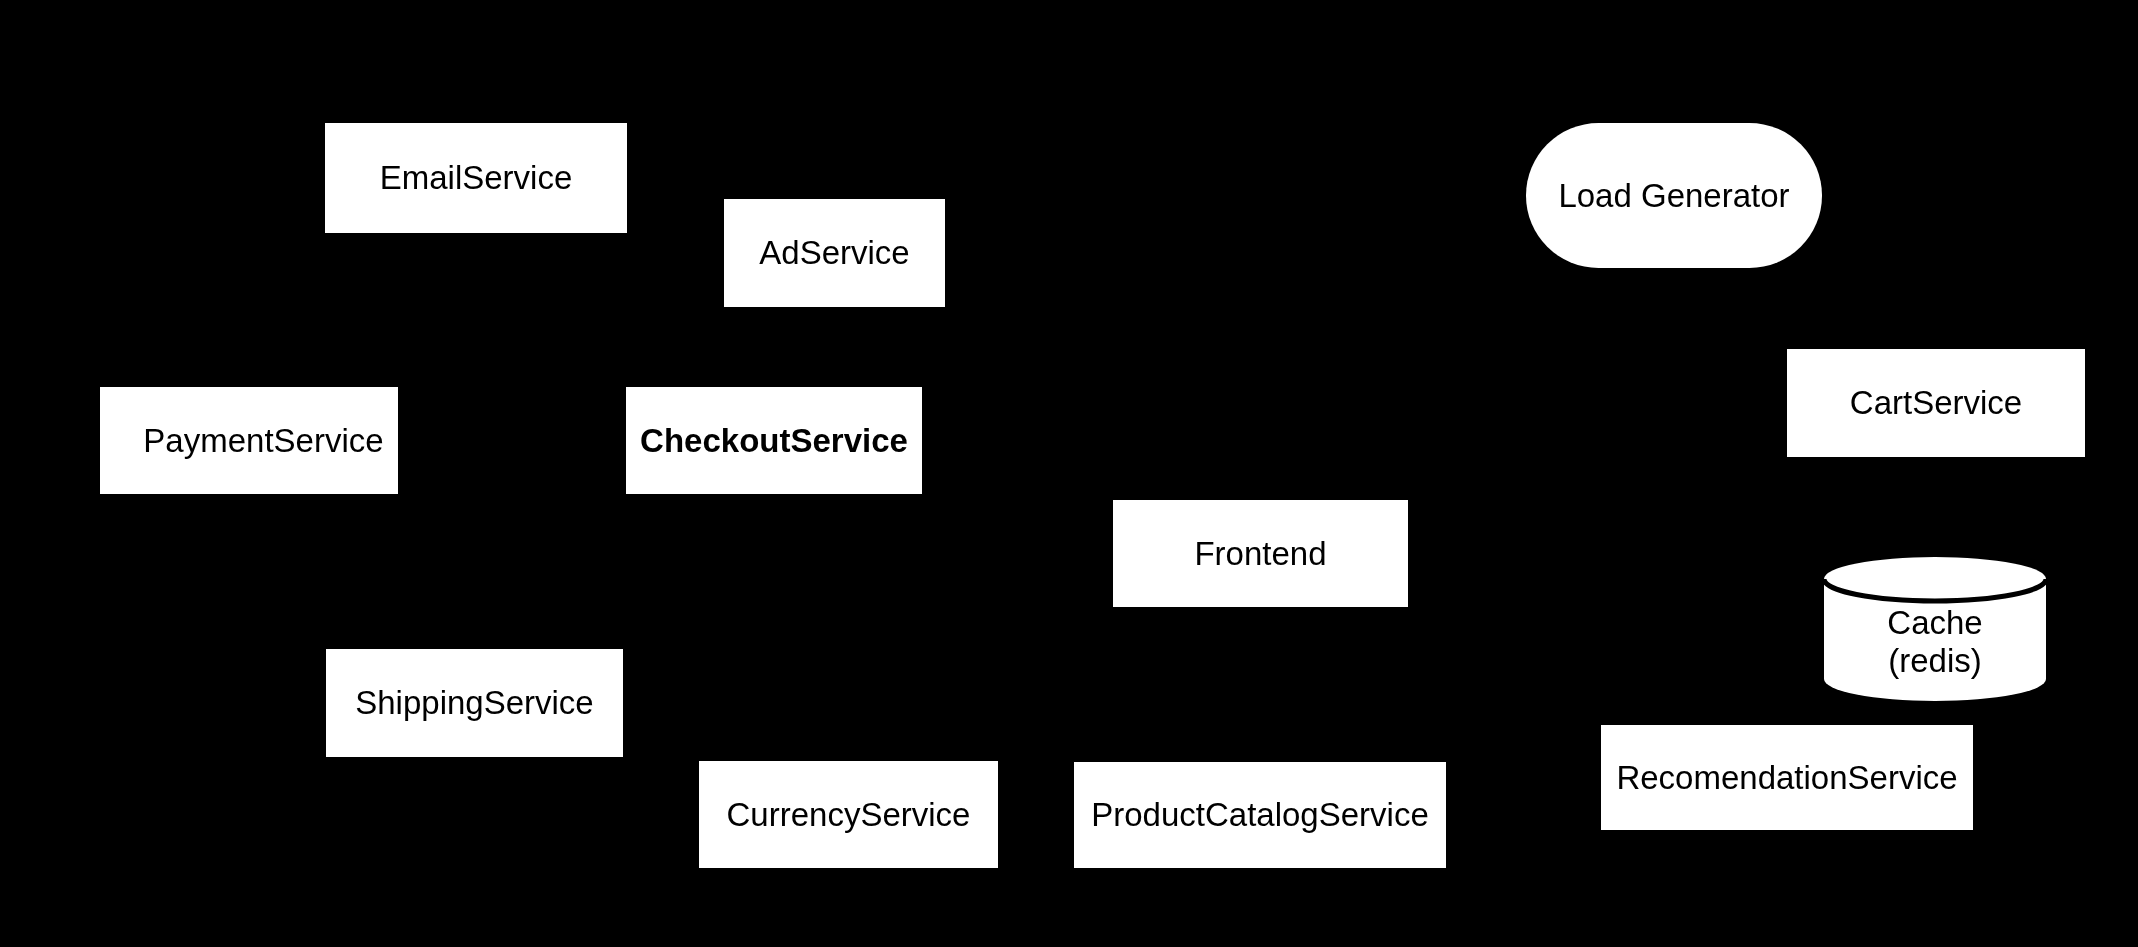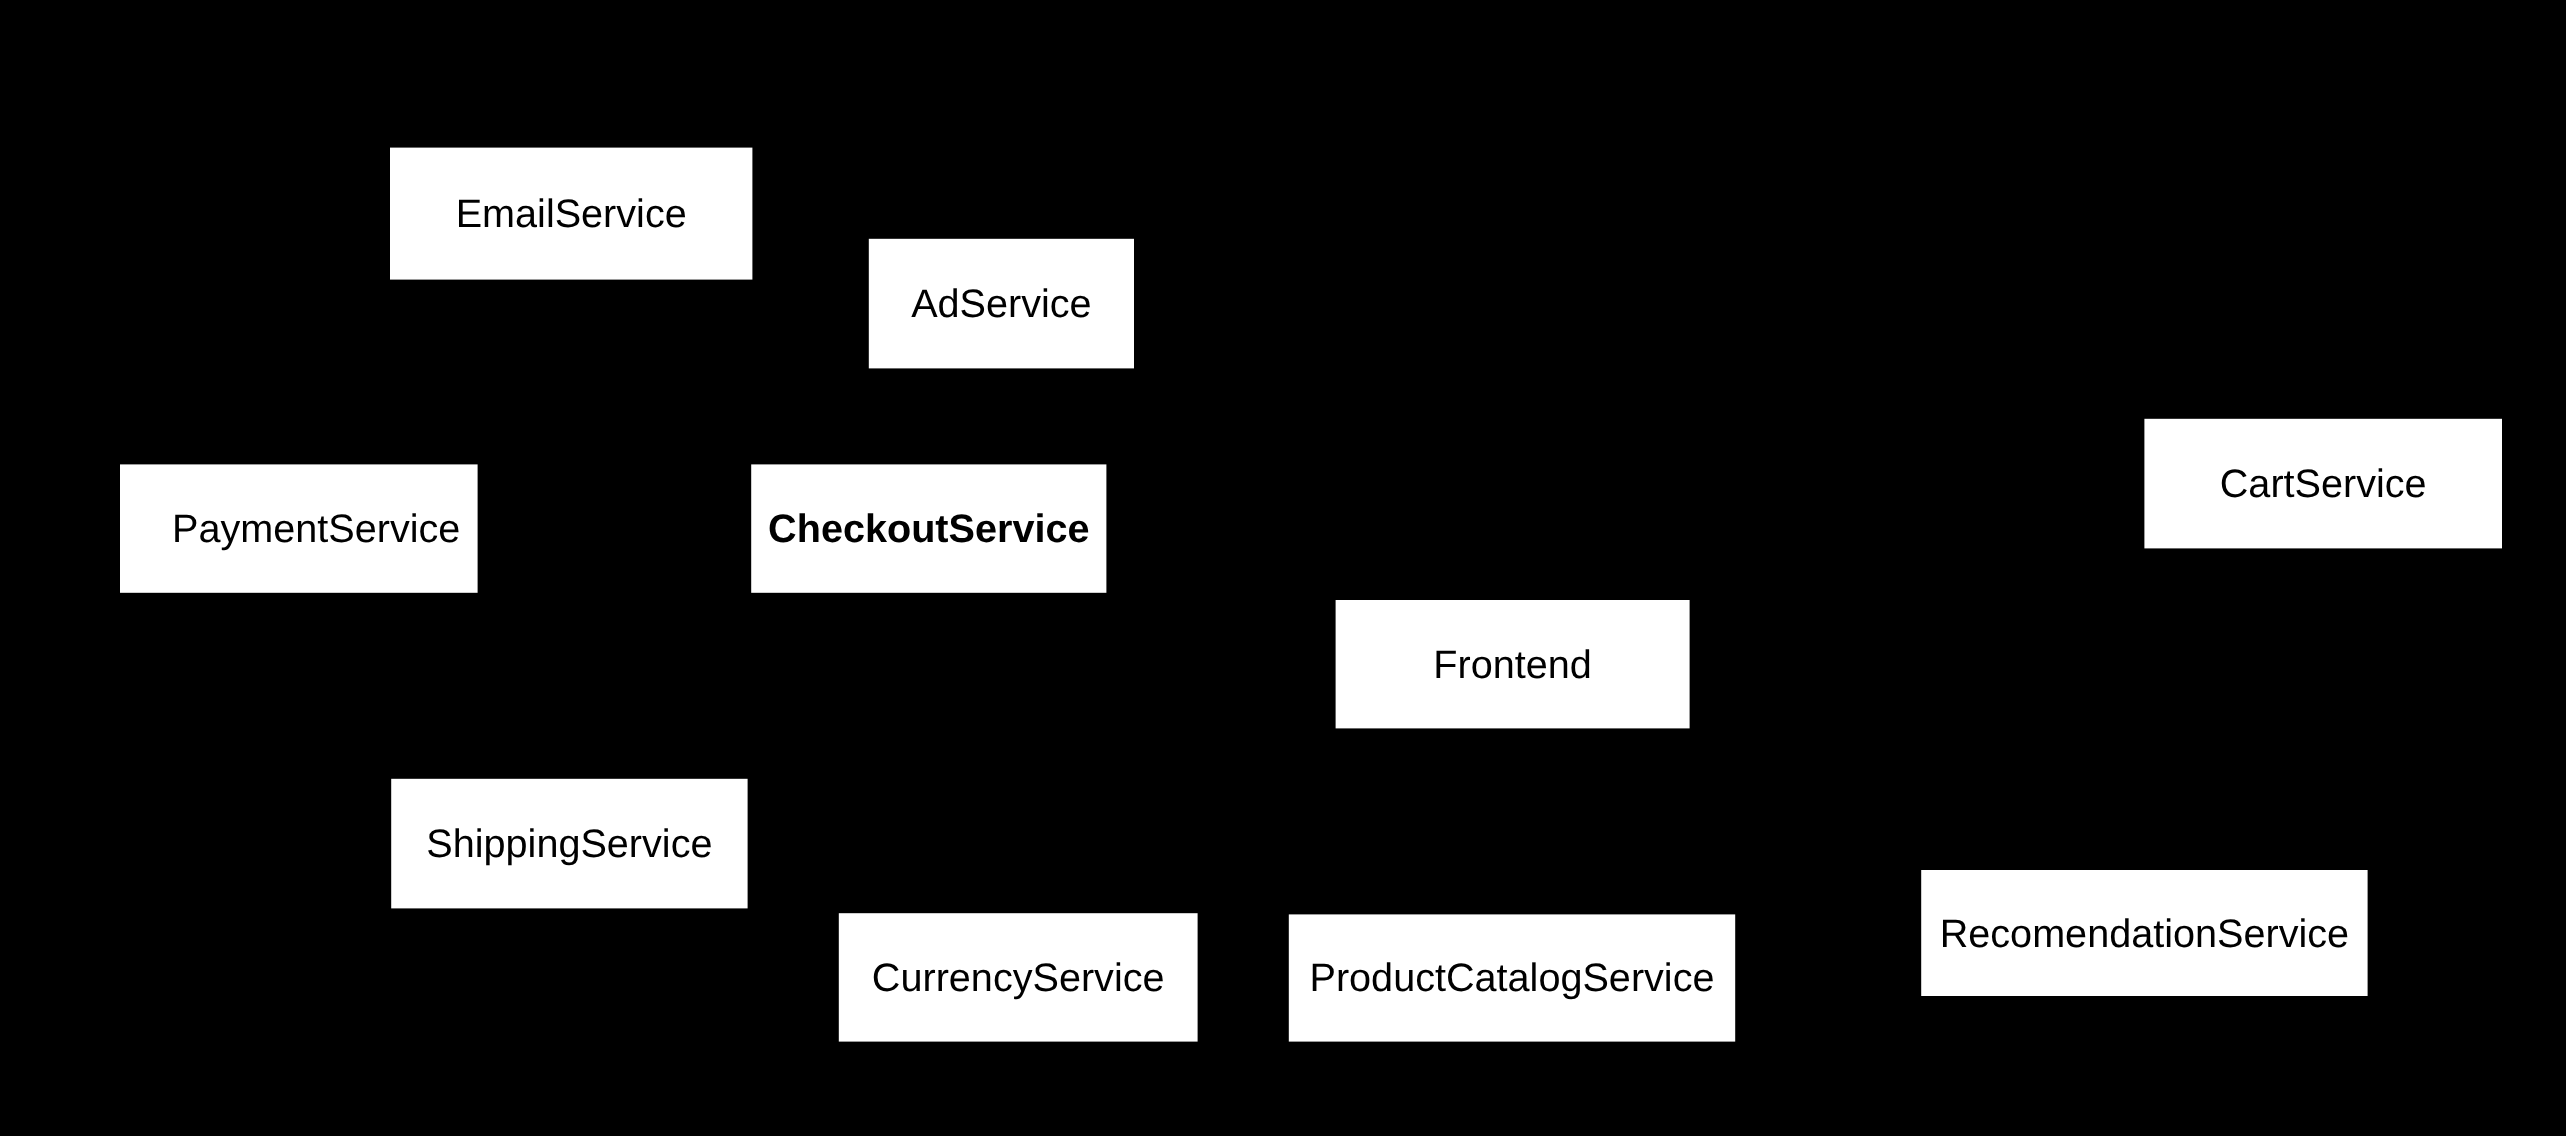--- a/index.html
+++ b/index.html
@@ -60,31 +60,42 @@
 </head>
 <body>
 
 <div id="diagram" class="canvas" style="background: rgb(0, 0, 0);">
     <div class="node rect" style="left: 301px; top: 123px; width: 302px; height: 110px; color: rgb(0, 0, 0); background: rgb(255, 255, 255);">
       <span class="label">EmailService</span>
     </div>
     <div class="node rect" style="left: 700px; top: 199px; width: 221px; height: 108px; color: rgb(0, 0, 0); background: rgb(255, 255, 255);">
       <span class="label">AdService</span>
     </div>
+    <div class="node stadium" style="left: 1502px; top: 123px; width: 296px; height: 145px; color: rgb(0, 0, 0); background: rgb(255, 255, 255);">
+      <span class="label">Load Generator</span>
+    </div>
     <div class="node rect" style="left: 76px; top: 387px; width: 298px; height: 107px; color: rgb(0, 0, 0); background: rgb(255, 255, 255); padding-left: 29px;">
       <span class="label">PaymentService</span>
     </div>
     <div class="node rect" style="left: 602px; top: 387px; width: 296px; height: 107px; color: rgb(0, 0, 0); background: rgb(255, 255, 255); font-weight: bold;">
       <span class="label">CheckoutService</span>
     </div>
     <div class="node rect" style="left: 1763px; top: 349px; width: 298px; height: 108px; color: rgb(0, 0, 0); background: rgb(255, 255, 255);">
       <span class="label">CartService</span>
     </div>
     <div class="node rect" style="left: 1089px; top: 500px; width: 295px; height: 107px; color: rgb(0, 0, 0); background: rgb(255, 255, 255);">
       <span class="label">Frontend</span>
+    </div>
+    <div class="node cylinder" style="left: 1800px; top: 555px; width: 222px; height: 148px; color: rgb(0, 0, 0);">
+      <svg viewBox="0 0 222 148" preserveAspectRatio="none">
+        <path d="M0,24 L0,124 A111,22 0 0 0 222,124 L222,24 A111,22 0 0 0 0,24 Z" fill="#ffffff"></path>
+        <path d="M0,24 A111,22 0 0 0 222,24" fill="none" stroke="#000000" stroke-width="5"></path>
+      </svg>
+      <span class="label">Cache
+(redis)</span>
     </div>
     <div class="node rect" style="left: 302px; top: 649px; width: 297px; height: 108px; color: rgb(0, 0, 0); background: rgb(255, 255, 255);">
       <span class="label">ShippingService</span>
     </div>
     <div class="node rect" style="left: 675px; top: 761px; width: 299px; height: 107px; color: rgb(0, 0, 0); background: rgb(255, 255, 255);">
       <span class="label">CurrencyService</span>
     </div>
     <div class="node rect" style="left: 1050px; top: 762px; width: 372px; height: 106px; color: rgb(0, 0, 0); background: rgb(255, 255, 255);">
       <span class="label">ProductCatalogService</span>
     </div>

